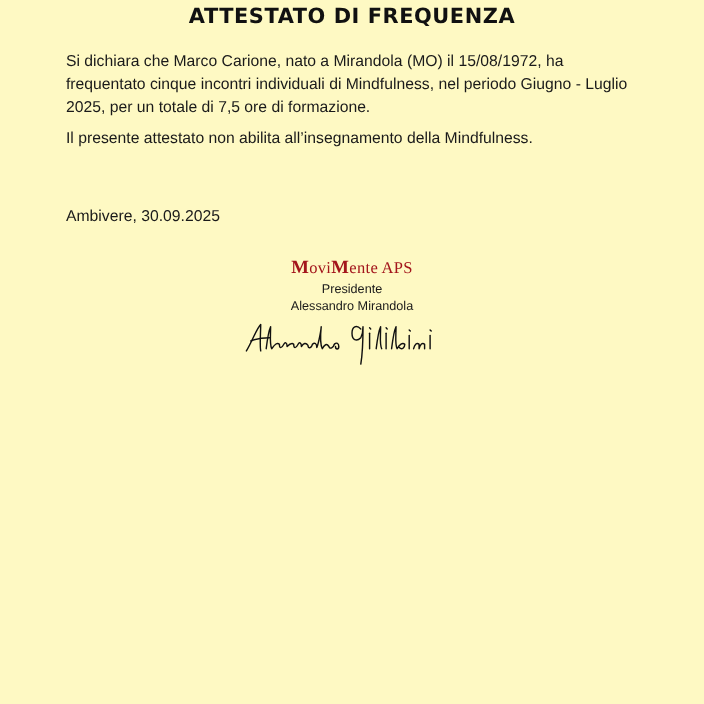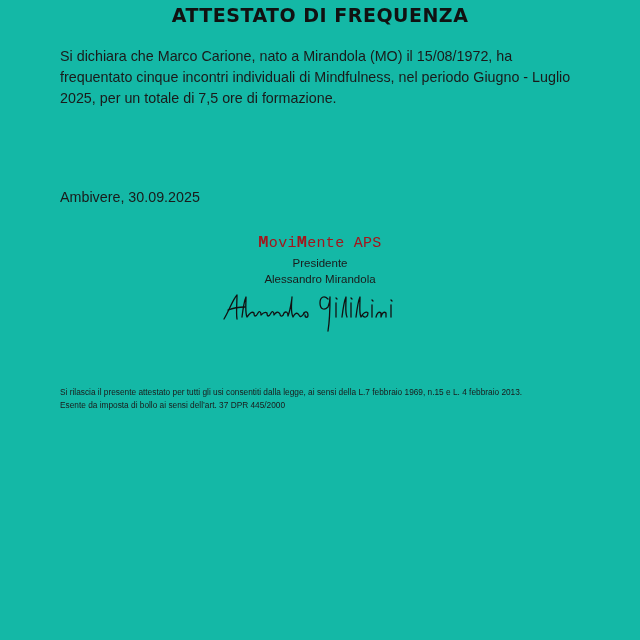--- a/index.html
+++ b/index.html
@@ -12,21 +12,21 @@
       height: 640px;
       position: relative;
       overflow: hidden;
       color: #111111;
       font-family: "Liberation Sans", "DejaVu Sans", sans-serif;
     }
     .page {
       position: absolute;
       left: 0; top: 0;
       width: 640px; height: 640px;
-      background: #14b8a6;
+      background: #fef9c3;
     }
     .title {
       position: absolute;
       top: 4px;
       left: 0;
       width: 640px;
       text-align: center;
       font-family: "DejaVu Sans", sans-serif;
       font-weight: bold;
       font-size: 19px;
@@ -54,21 +54,21 @@
       text-align: right;
     }
     .signature-block {
       position: absolute;
       left: 0;
       top: 233px;
       width: 640px;
       text-align: center;
     }
     .org-logo {
-      font-family: Liberation Mono, monospace;
+      font-family: Liberation Serif, serif;
       font-size: 15px;
       color: #a3161c;
       letter-spacing: 0.3px;
       line-height: 20px;
     }
     .org-logo .cap {
       font-weight: bold;
       font-size: 17px;
     }
     .role, .signer-name {
@@ -93,20 +93,21 @@
   </style>
 </head>
 <body>
 
 <div class="page">
 
   <div class="title">ATTESTATO DI FREQUENZA</div>
 
   <div class="body-text">
     <p>Si dichiara che Marco Carione,  nato a Mirandola (MO) il 15/08/1972, ha frequentato cinque incontri individuali di Mindfulness, nel periodo Giugno - Luglio 2025, per un totale di 7,5 ore di formazione.</p>
+    <p>Il presente attestato non abilita all’insegnamento della Mindfulness.</p>
   </div>
 
   <div class="place-date">Ambivere, 30.09.2025</div>
 
   <div class="signature-block">
     <div class="org-logo">
       <span class="cap">M</span><span>ovi</span><span class="cap">M</span><span>ente APS</span>
     </div>
     <div class="role">Presidente</div>
     <div class="signer-name">Alessandro Mirandola</div>
@@ -129,18 +130,14 @@
         <path d="M136 28 C 137 20, 139 10, 140 8 C 140 18, 139 24, 141 28 C 143 24, 146 22, 148 24 C 148 28, 145 29, 143 27"></path>
         <path d="M152 16 L152 28"></path>
         <path d="M152 11 L153 12"></path>
         <path d="M156 28 C 157 24, 159 22, 161 24 L 161 28 C 162 24, 164 22, 166 24 L 166 28"></path>
         <path d="M171 16 L171 28"></path>
         <path d="M171 11 L172 12"></path>
       </g>
     </svg>
   </div>
 
-  <div class="footnote">
-    <div>Si rilascia il presente attestato per tutti gli usi consentiti dalla legge, ai sensi della L.7 febbraio 1969, n.15 e L. 4 febbraio 2013.</div>
-    <div>Esente da imposta di bollo ai sensi dell’art. 37 DPR 445/2000</div>
-  </div>
 
 </div>
 
 </body></html>

